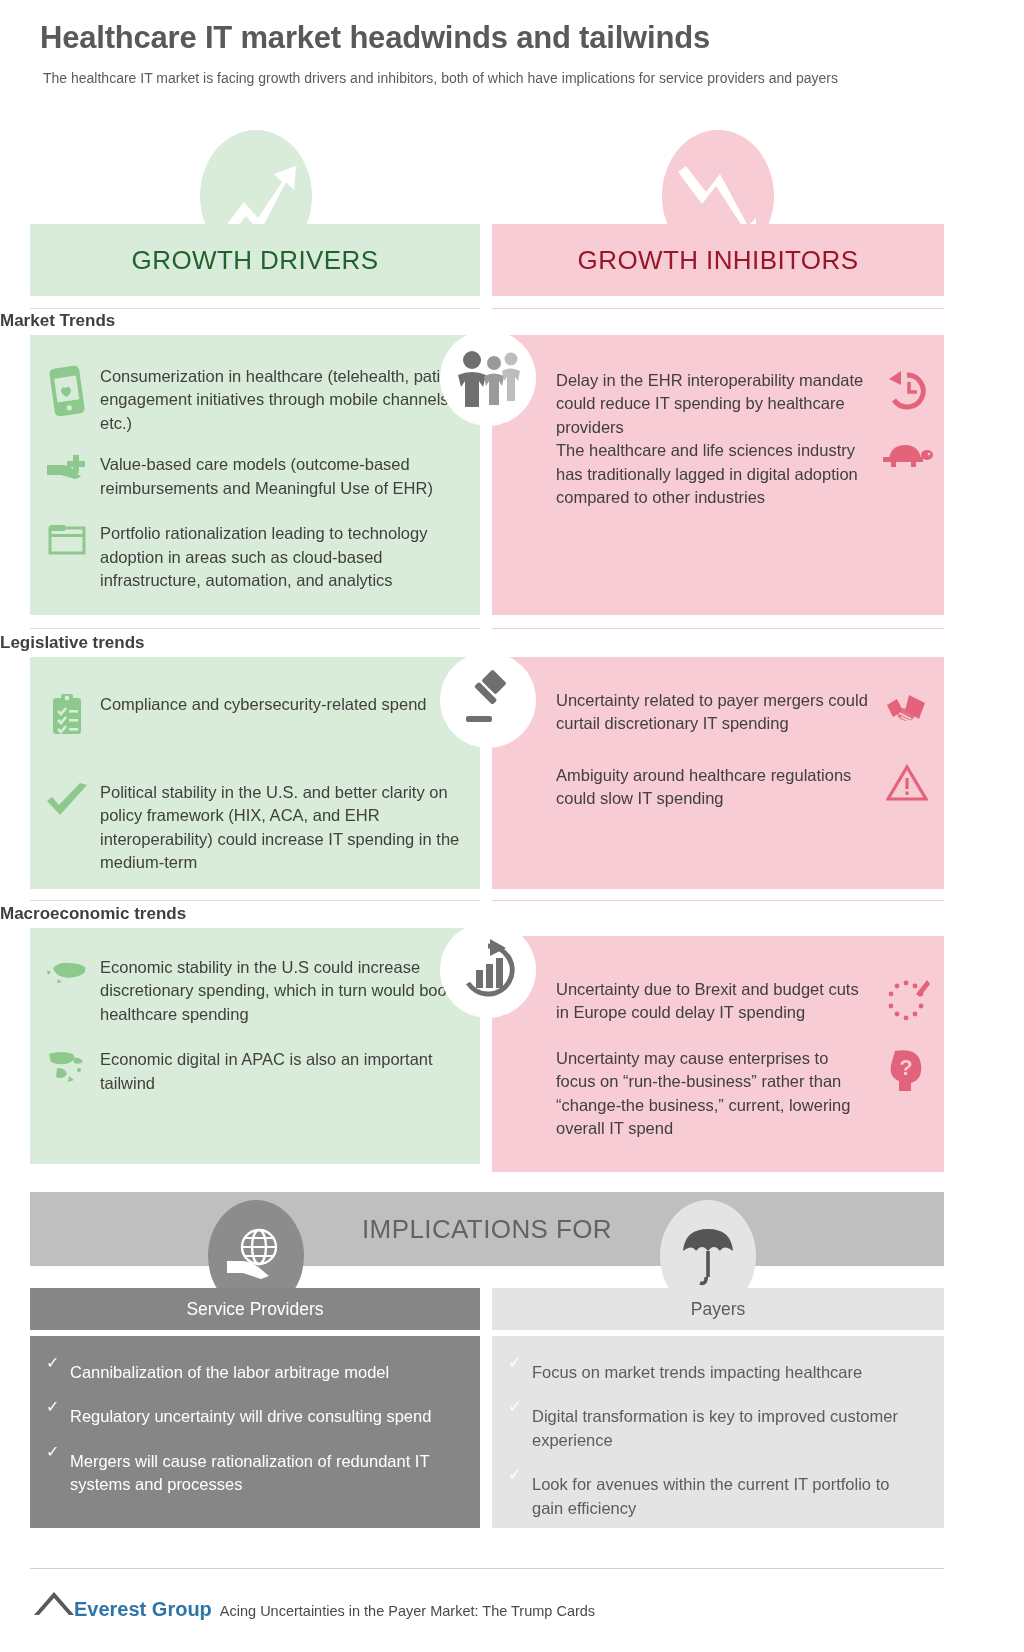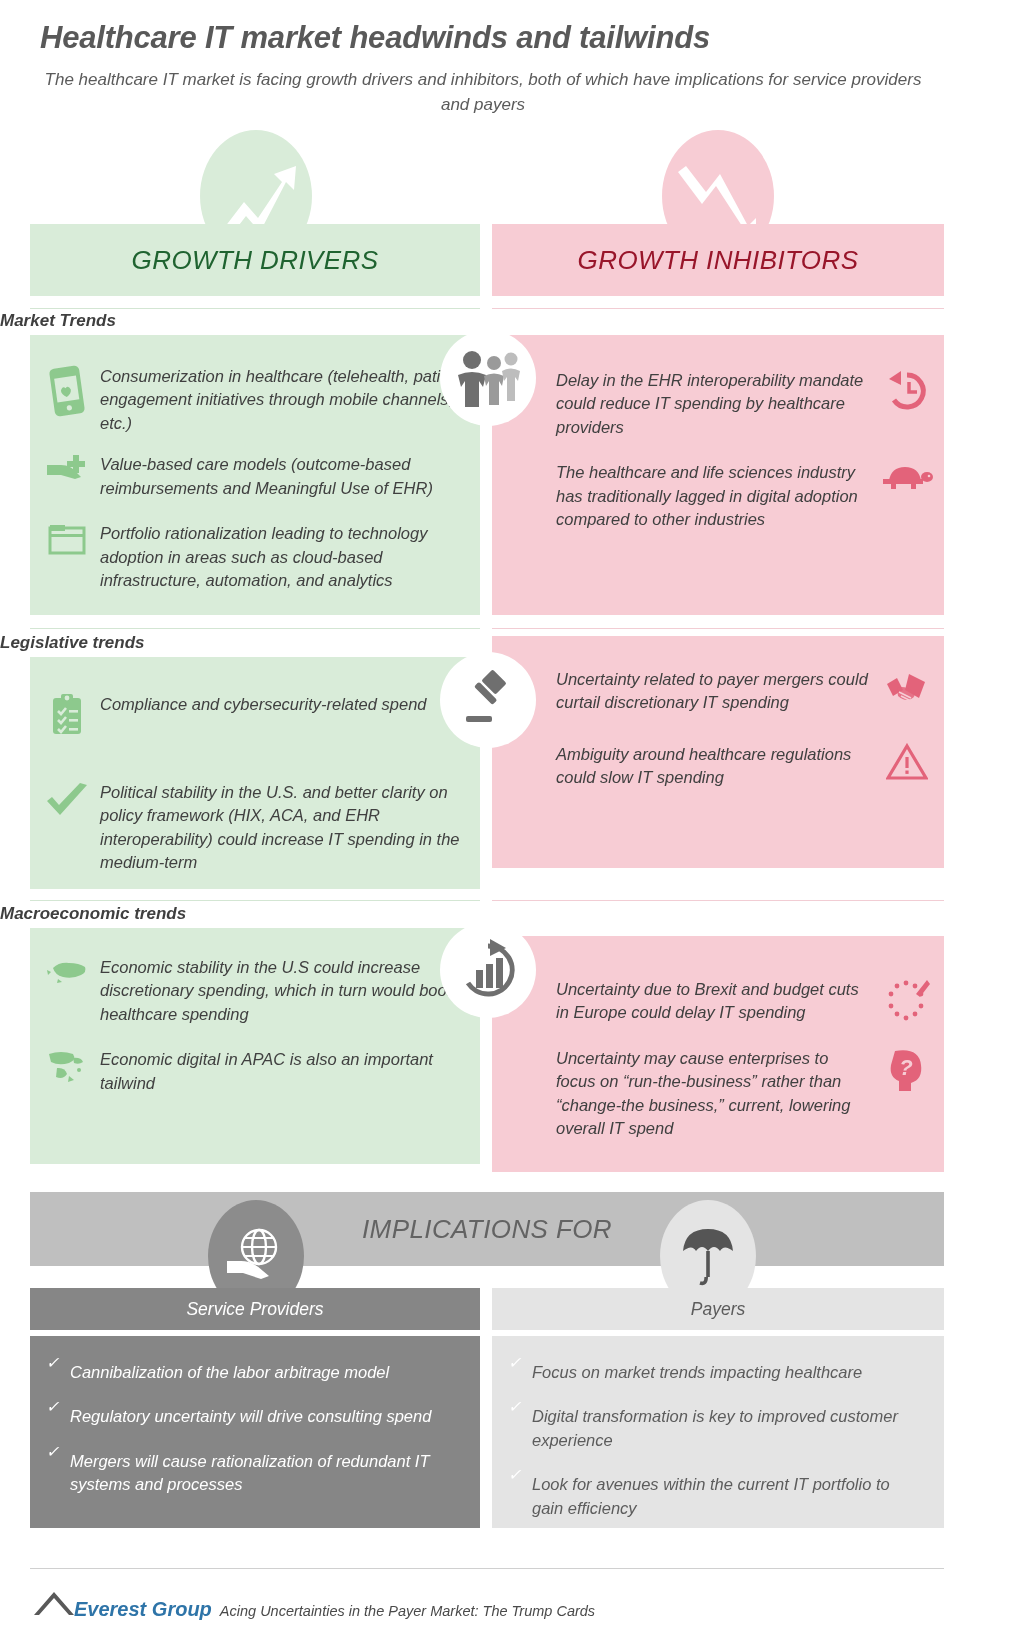--- a/index.html
+++ b/index.html
@@ -3,31 +3,31 @@
 <meta charset="utf-8">
 <style>
   * { box-sizing: border-box; margin: 0; padding: 0; }
   html, body {
     width: 1024px; height: 1652px;
     background: #ffffff;
     font-family: "Liberation Sans", sans-serif;
     color: #4a4a4a;
     overflow: hidden;
   }
-  .page { position: relative; width: 1024px; height: 1332px; font-style: italic; }
+  .page { position: relative; width: 1024px; height: 1332px; }
 
   
   .title {
     position: absolute; left: 40px; top: 20px;
     font-size: 31px; font-weight: bold; color: #595959;
     letter-spacing: -0.2px;
   }
   .subtitle {
     position: absolute; left: 43px; top: 68px; width: 880px;
-    font-size: 17px; line-height: 1.45; color: #5b5b5b; text-align: center;
+    font-size: 14px; line-height: 1.45; color: #5b5b5b;
   }
 
   
   .arrow-blob {
     position: absolute; width: 112px; height: 132px;
     border-radius: 56px / 66px;
   }
   .arrow-blob.green { left: 200px; top: 130px; background: #d9ecd9; }
   .arrow-blob.pink  { left: 662px; top: 130px; background: #f7ccd4; }
   .arrow-blob svg { position: absolute; left: 0; top: 0; }
@@ -177,21 +177,21 @@
           <rect x="3" y="6" width="34" height="25" fill="none" stroke="#8dc98d" stroke-width="3"></rect>
           <rect x="3" y="3" width="15" height="6" fill="#8dc98d"></rect>
           <rect x="3" y="12" width="34" height="3" fill="#8dc98d"></rect>
         </svg>
       </div>
       <div class="txt">Portfolio rationalization leading to technology adoption in areas such as cloud-based infrastructure, automation, and analytics</div>
     </div>
   </div>
 
   <div class="panel pink" style="top:335px; height:280px; padding-top:34px;">
-    <div class="row" style="margin-bottom:22px">
+    <div class="row" style="">
       <div class="txt">Delay in the EHR interoperability mandate could reduce IT spending by healthcare providers</div>
       <div class="ico">
         <svg width="44" height="44" viewBox="0 0 44 44">
           <path d="M22 6 a16 16 0 1 1 -13 25" fill="none" stroke="#e3637a" stroke-width="5"></path>
           <path d="M16 2 L16 16 L4 10 Z" fill="#e3637a"></path>
           <path d="M24 13 L24 23 L32 23" fill="none" stroke="#e3637a" stroke-width="3.5"></path>
         </svg>
       </div>
     </div>
     <div class="row">
@@ -244,21 +244,21 @@
     <div class="row">
       <div class="ico">
         <svg width="46" height="40" viewBox="0 0 46 40">
           <path d="M3 20 L16 34 L43 4 L36 2 L15 24 L8 16 Z" fill="#8dc98d"></path>
         </svg>
       </div>
       <div class="txt">Political stability in the U.S. and better clarity on policy framework (HIX, ACA, and EHR interoperability) could increase IT spending in the medium-term</div>
     </div>
   </div>
 
-  <div class="panel pink" style="top:636px; height:232px; padding-top:32px;">
+  <div class="panel pink" style="top:657px; height:232px; padding-top:32px;">
     <div class="row" style="margin-bottom:28px">
       <div class="txt">Uncertainty related to payer mergers could curtail discretionary IT spending</div>
       <div class="ico">
         <svg width="48" height="40" viewBox="0 0 48 40">
           <path d="M26 6 L42 14 L36 30 L22 22 Z" fill="#e3637a"></path>
           <path d="M4 16 L14 10 L20 22 L10 28 Z" fill="#e3637a"></path>
           <path d="M14 20 Q22 17 30 24 Q34 28 28 31 Q22 34 15 28 Z" fill="#e3637a" opacity="0.85"></path>
           <path d="M16 24 l12 6" stroke="#f7ccd4" stroke-width="1.6"></path>
           <path d="M18 28 l10 5" stroke="#f7ccd4" stroke-width="1.6"></path>
         </svg>

